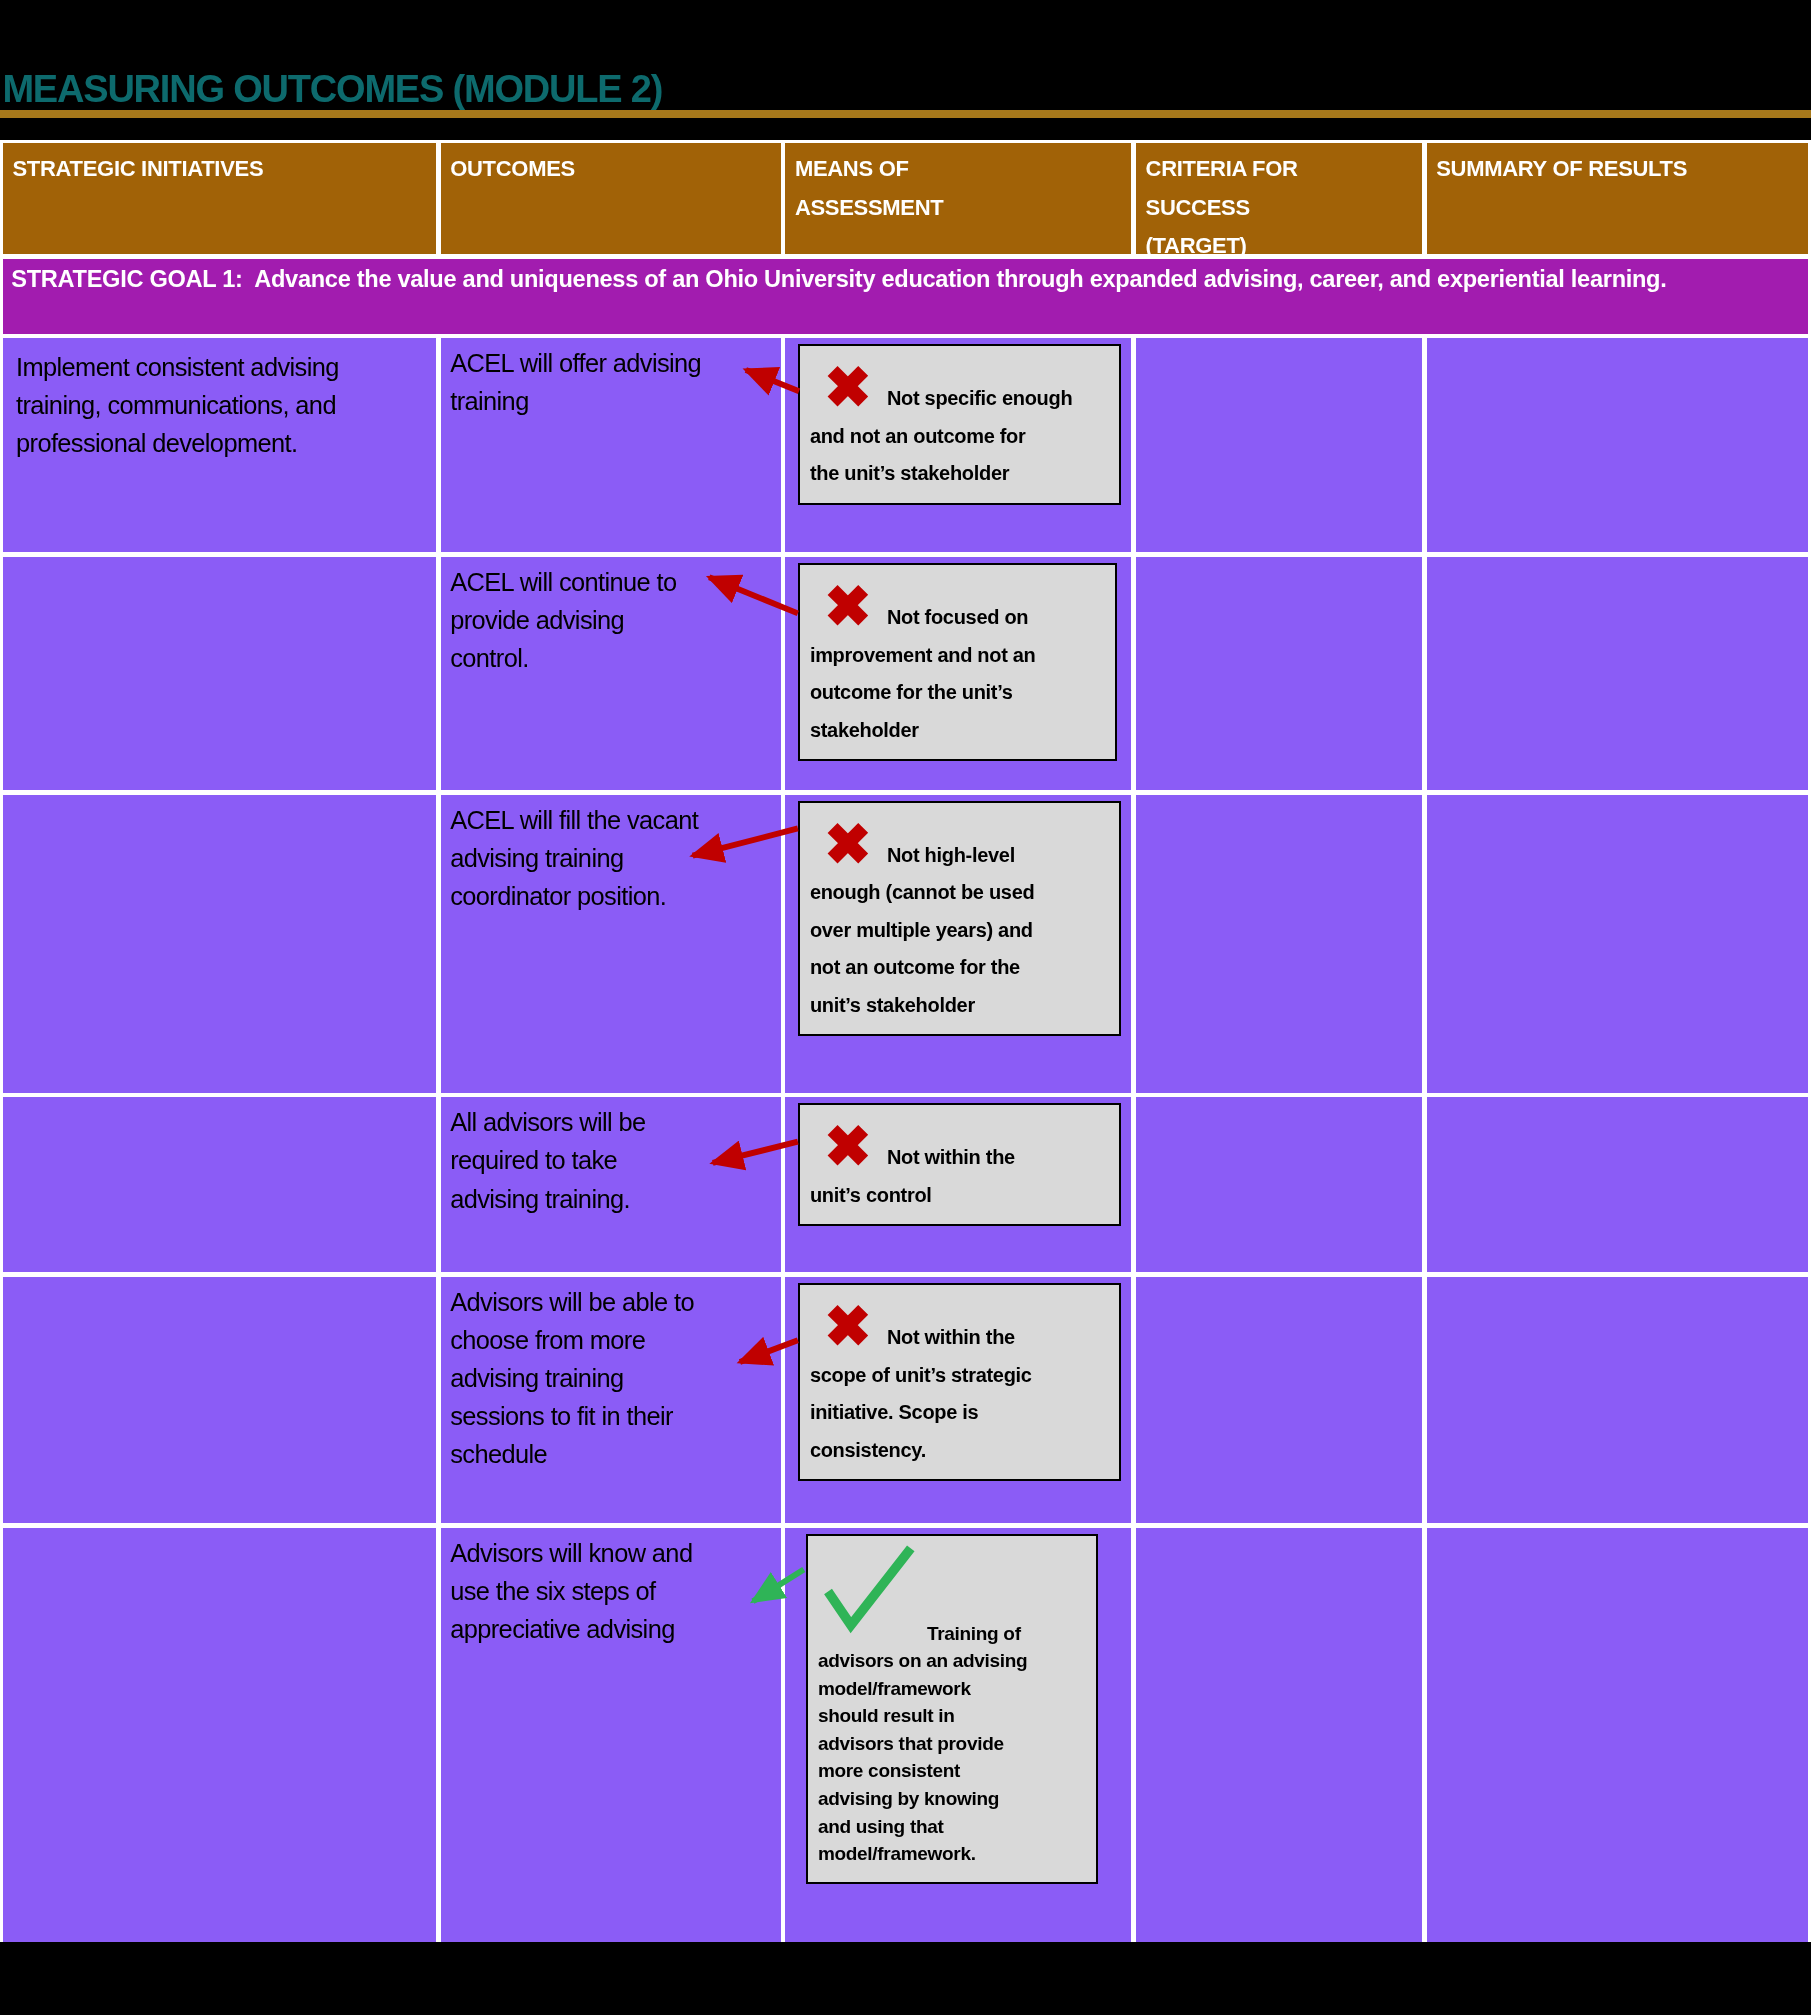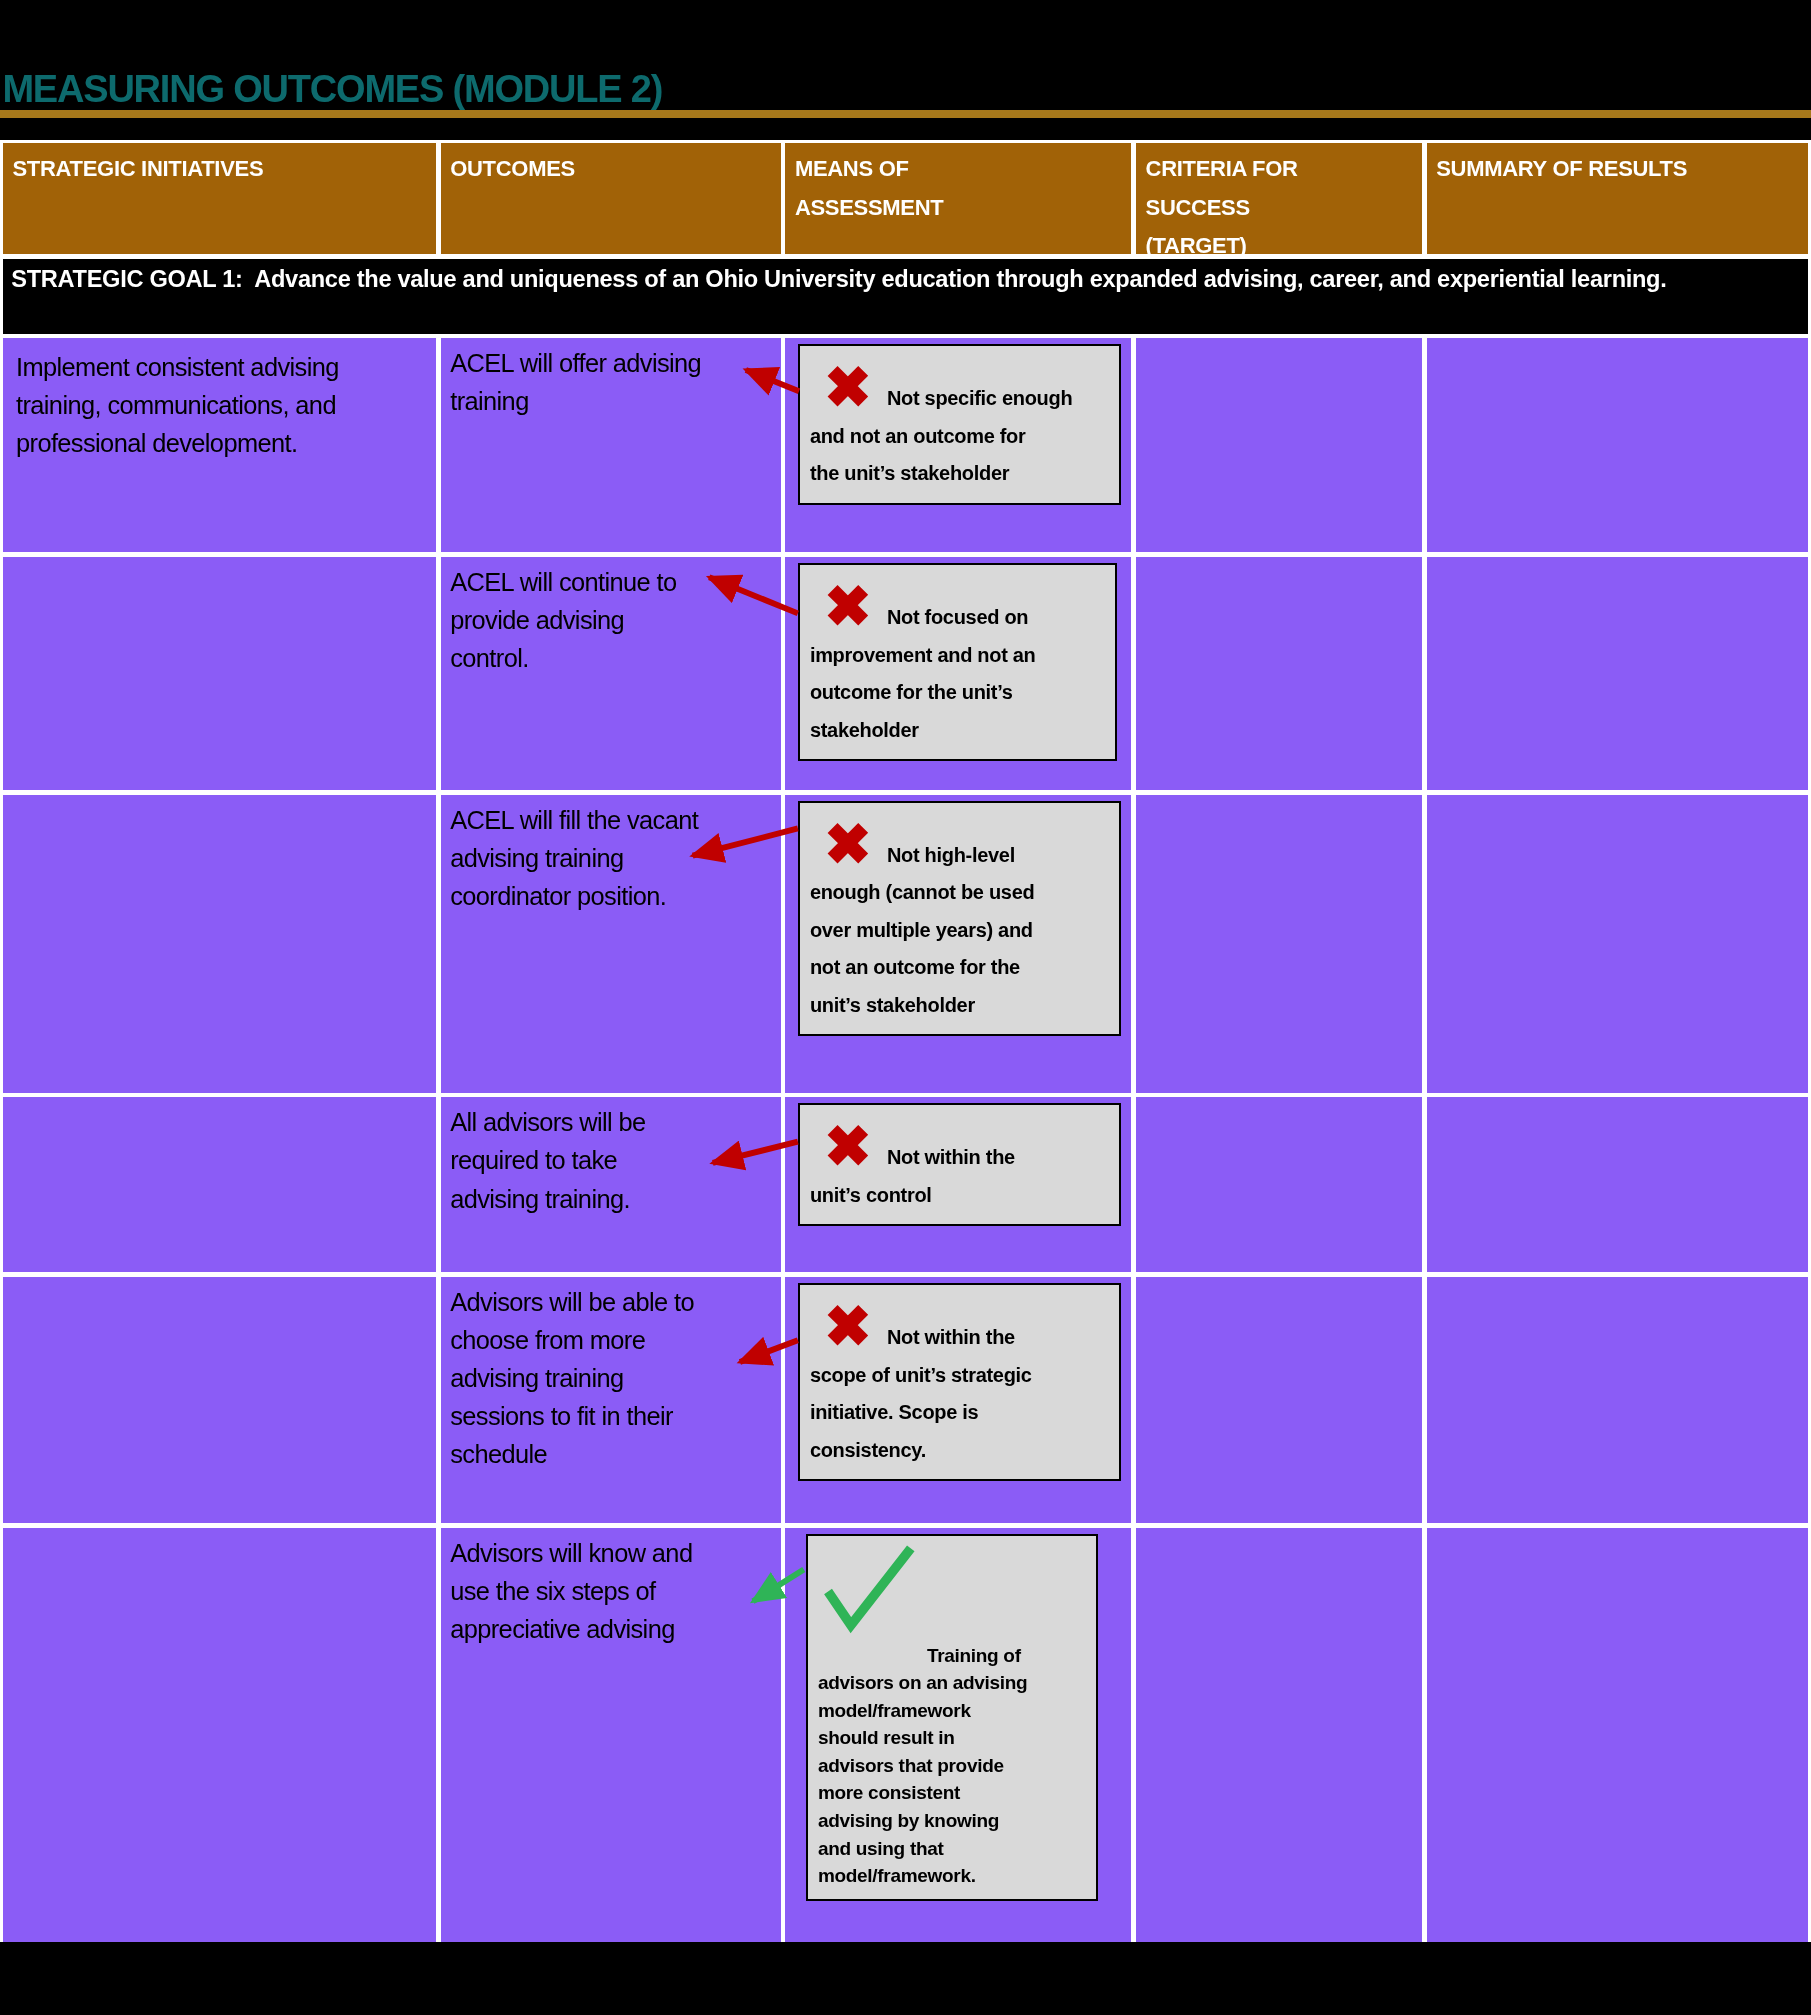--- a/index.html
+++ b/index.html
@@ -24,21 +24,21 @@
     grid-template-rows:111px 75px 214px 233px 298px 175px 246px 414px;
     gap:4.7px; background:#fff;
   }
   .cell { background:#8b5cf6; box-sizing:border-box; overflow:hidden; }
   .hcell {
     background:#a16207; color:#fff; font-weight:bold;
     font-size:22px; line-height:1.75; letter-spacing:-0.3px;
     padding:7px 5.9px 0 9.5px; white-space:pre-line;
   }
   .banner {
-    grid-column:1 / -1; background:#000000; color:#fff;
+    grid-column:1 / -1; background:#a21caf; color:#fff;
     font-weight:bold; font-size:23.6px; line-height:1.5; letter-spacing:-0.3px;
     padding:3.5px 11.8px 0 8.3px; white-space:pre-wrap;
   }
   .body-text {
     font-size:25.4px; line-height:1.5; letter-spacing:-0.6px; color:#000;
     white-space:pre-line; margin:0;
   }
   .c-init  { padding:9.5px 10.6px 0 13px; }
   .c-out   { padding:5.9px 4.7px 0 9.5px; }
   .c-means { padding:0; position:relative; }
@@ -53,21 +53,21 @@
   .box-r2 { min-height:185px; width:319px; }
   .box-r3 { min-height:228px; }
   .box-r4 { min-height:118px; }
   .box-r5 { min-height:197px; }
   .box-r6 { min-height:350px; width:292px; margin-left:21px; }
 
   .box-text {
     margin:34px 0 0 0; font-size:20px; font-weight:bold; color:#000;
     line-height:1.88; letter-spacing:-0.3px; white-space:pre-line;
   }
-  .box-approved .box-text { margin-top:106px; font-size:19px; line-height:1.45; }
+  .box-approved .box-text { margin-top:84px; font-size:19px; line-height:1.45; }
   .spacer { display:inline-block; width:77px; height:0.6px; }
   .box-approved .spacer { width:109px; }
 
   .x-icon {
     position:absolute; top:13px; left:23.6px; font-size:57px; line-height:1;
     color:#c00000; font-weight:bold;
   }
   .check-icon { position:absolute; top:9.5px; left:11.8px; }
 
   .arrow-overlay { position:absolute; top:0; left:0; width:1812px; height:2015px; z-index:5; pointer-events:none; }

